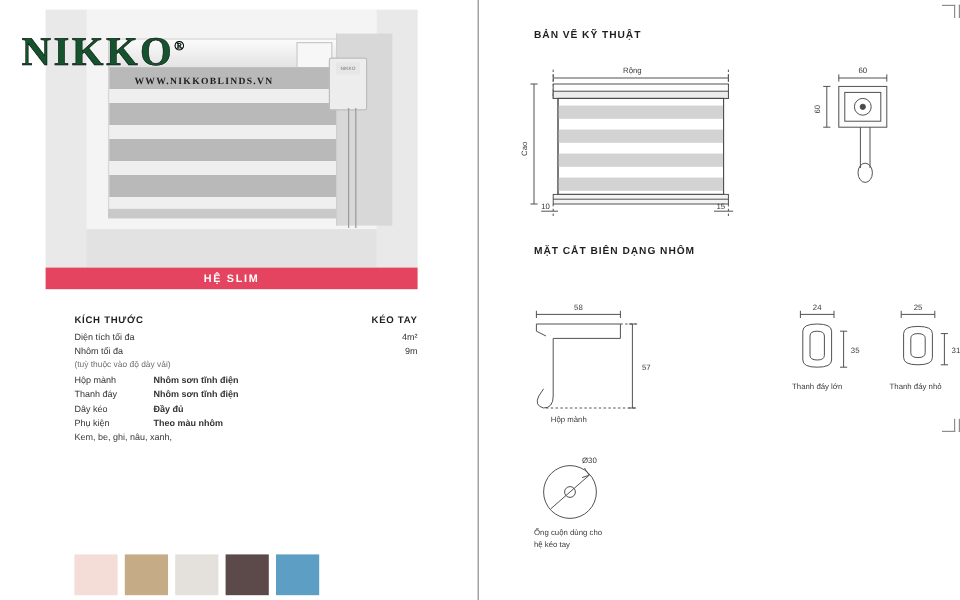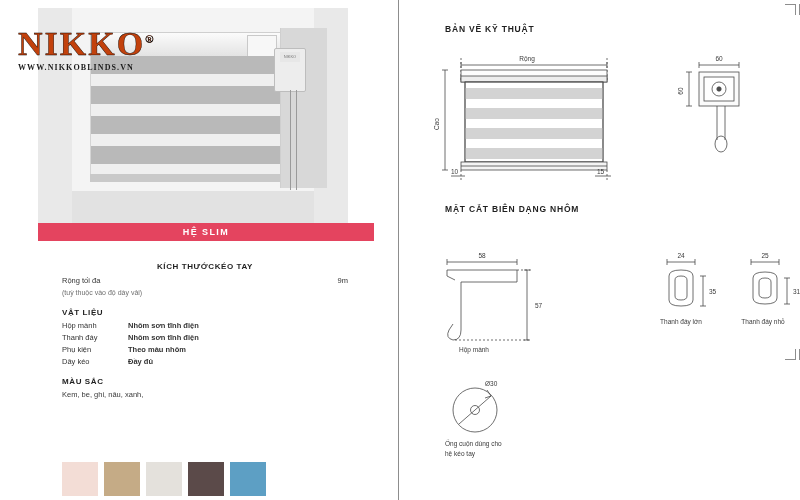--- a/index.html
+++ b/index.html
@@ -51,43 +51,44 @@
     background:#ededed;border:1px solid #bdbdbd;border-radius:2px;
   }
   .cord{position:absolute;left:252px;top:82px;width:1px;height:100px;background:#9a9a9a;}
   .cord2{position:absolute;left:258px;top:82px;width:1px;height:100px;background:#9a9a9a;}
   .label-tag{
     position:absolute;left:242px;top:44px;width:20px;height:10px;background:#e7e7e7;
     font-size:4px;color:#777;text-align:center;line-height:10px;
   }
   .floor{position:absolute;left:34px;bottom:0;right:34px;height:32px;background:#e2e2e2;}
   .photo-caption{
-    position:absolute;left:38px;top:223px;width:336px;height:18px;
+    position:absolute;left:38px;top:223px;width:310px;height:18px;
     background:#e4445f;color:#fff;font-size:9px;letter-spacing:1.4px;
     display:flex;align-items:center;justify-content:center;font-weight:600;
   }
   
   .logo{
     position:absolute;left:18px;top:22px;width:210px;height:48px;
   }
   .logo-text{
     font-family:"Liberation Serif", serif;
-    font-size:34px;font-weight:bold;letter-spacing:2px;color:#c2410c;
+    font-size:34px;font-weight:bold;letter-spacing:2px;color:#14532d;
     -webkit-text-stroke:0.4px #000;
     line-height:34px;
   }
   .logo-reg{font-size:11px;vertical-align:super;font-weight:normal;}
   .logo-url{
     font-size:8px;letter-spacing:1.1px;color:#1c1c1c;font-weight:bold;margin-top:2px;
     font-family:"Liberation Serif", serif;
+    text-align:right;
   }
   
   .specs{position:absolute;left:62px;top:262px;width:286px;font-size:7.5px;color:#3a3a3a;}
   .spec-head{
-    display:flex;justify-content:center;font-weight:700;font-size:8px;
+    display:flex;justify-content:space-between;font-weight:700;font-size:8px;
     letter-spacing:.6px;color:#1f1f1f;margin-bottom:4px;
   }
   .spec-row{display:flex;justify-content:space-between;line-height:12px;}
   .spec-row .k{color:#333;}
   .spec-row .v{color:#333;text-align:right;}
   .note{color:#6f6f6f;font-size:7px;line-height:12px;}
   .sec-title{
     font-weight:700;font-size:8px;letter-spacing:.6px;color:#1f1f1f;
     margin-top:9px;margin-bottom:3px;
   }
@@ -144,44 +145,46 @@
 
     <div class="photo-caption">HỆ SLIM</div>
 
     <div class="specs">
       <div class="spec-head">
         <span>KÍCH THƯỚC</span>
         <span>KÉO TAY</span>
       </div>
 
       <div class="spec-row">
-        <span class="k">Rộng tối đa</span>
+        <span class="k">Diện tích tối đa</span>
+        <span class="v">4m²</span>
+      </div>
+      <div class="spec-row">
+        <span class="k">Nhôm tối đa</span>
         <span class="v">9m</span>
       </div>
       <div class="note">(tuỳ thuộc vào độ dày vải)</div>
 
-      <div class="sec-title">VẬT LIỆU</div>
       <div class="mat-row">
         <span class="k">Hộp mành</span>
         <span class="v">Nhôm sơn tĩnh điện</span>
       </div>
       <div class="mat-row">
         <span class="k">Thanh đáy</span>
         <span class="v">Nhôm sơn tĩnh điện</span>
       </div>
       <div class="mat-row">
+        <span class="k">Dây kéo</span>
+        <span class="v">Đầy đủ</span>
+      </div>
+      <div class="mat-row">
         <span class="k">Phụ kiện</span>
         <span class="v">Theo màu nhôm</span>
       </div>
-      <div class="mat-row">
-        <span class="k">Dây kéo</span>
-        <span class="v">Đầy đủ</span>
-      </div>
-
-      <div class="sec-title">MÀU SẮC</div>
+
       <div class="color-text">Kem, be, ghi, nâu, xanh,</div>
     </div>
 
     <div class="swatches">
       <div class="sw" style="background:#f3ddd6"></div>
       <div class="sw" style="background:#c5ab86"></div>
       <div class="sw" style="background:#e4e1dc"></div>
       <div class="sw" style="background:#5b4a49"></div>
       <div class="sw" style="background:#5d9fc4"></div>
     </div>

